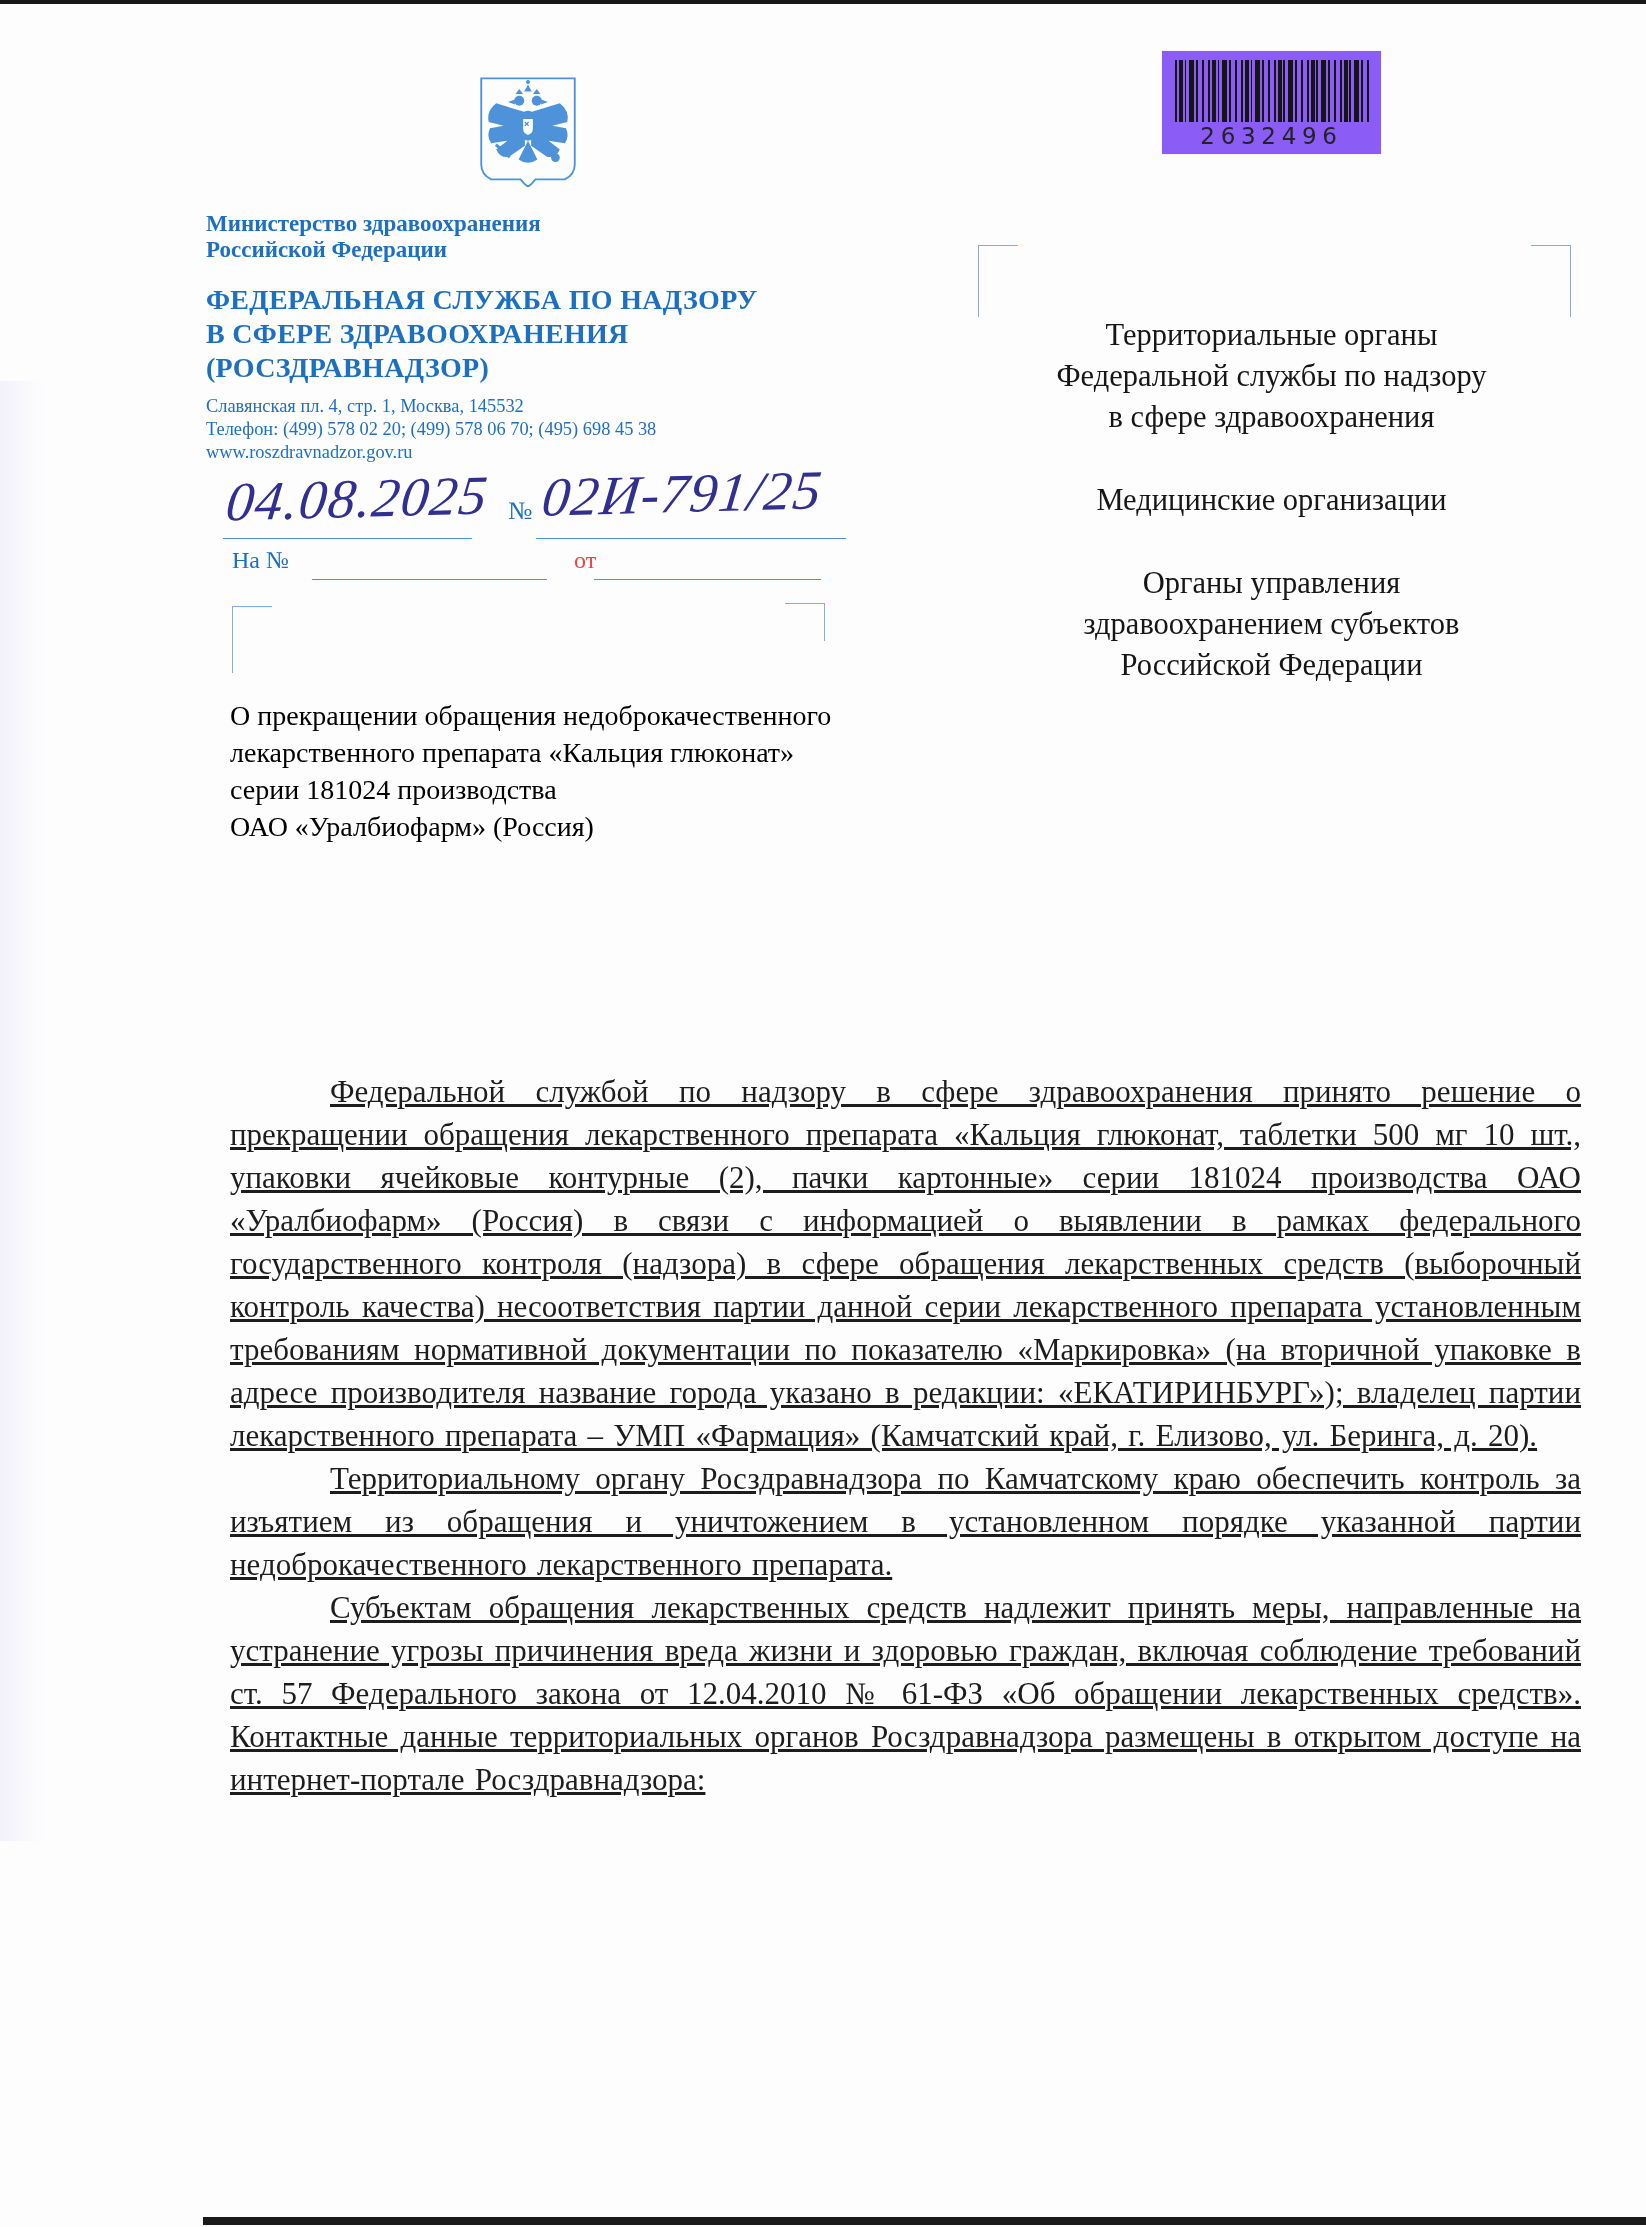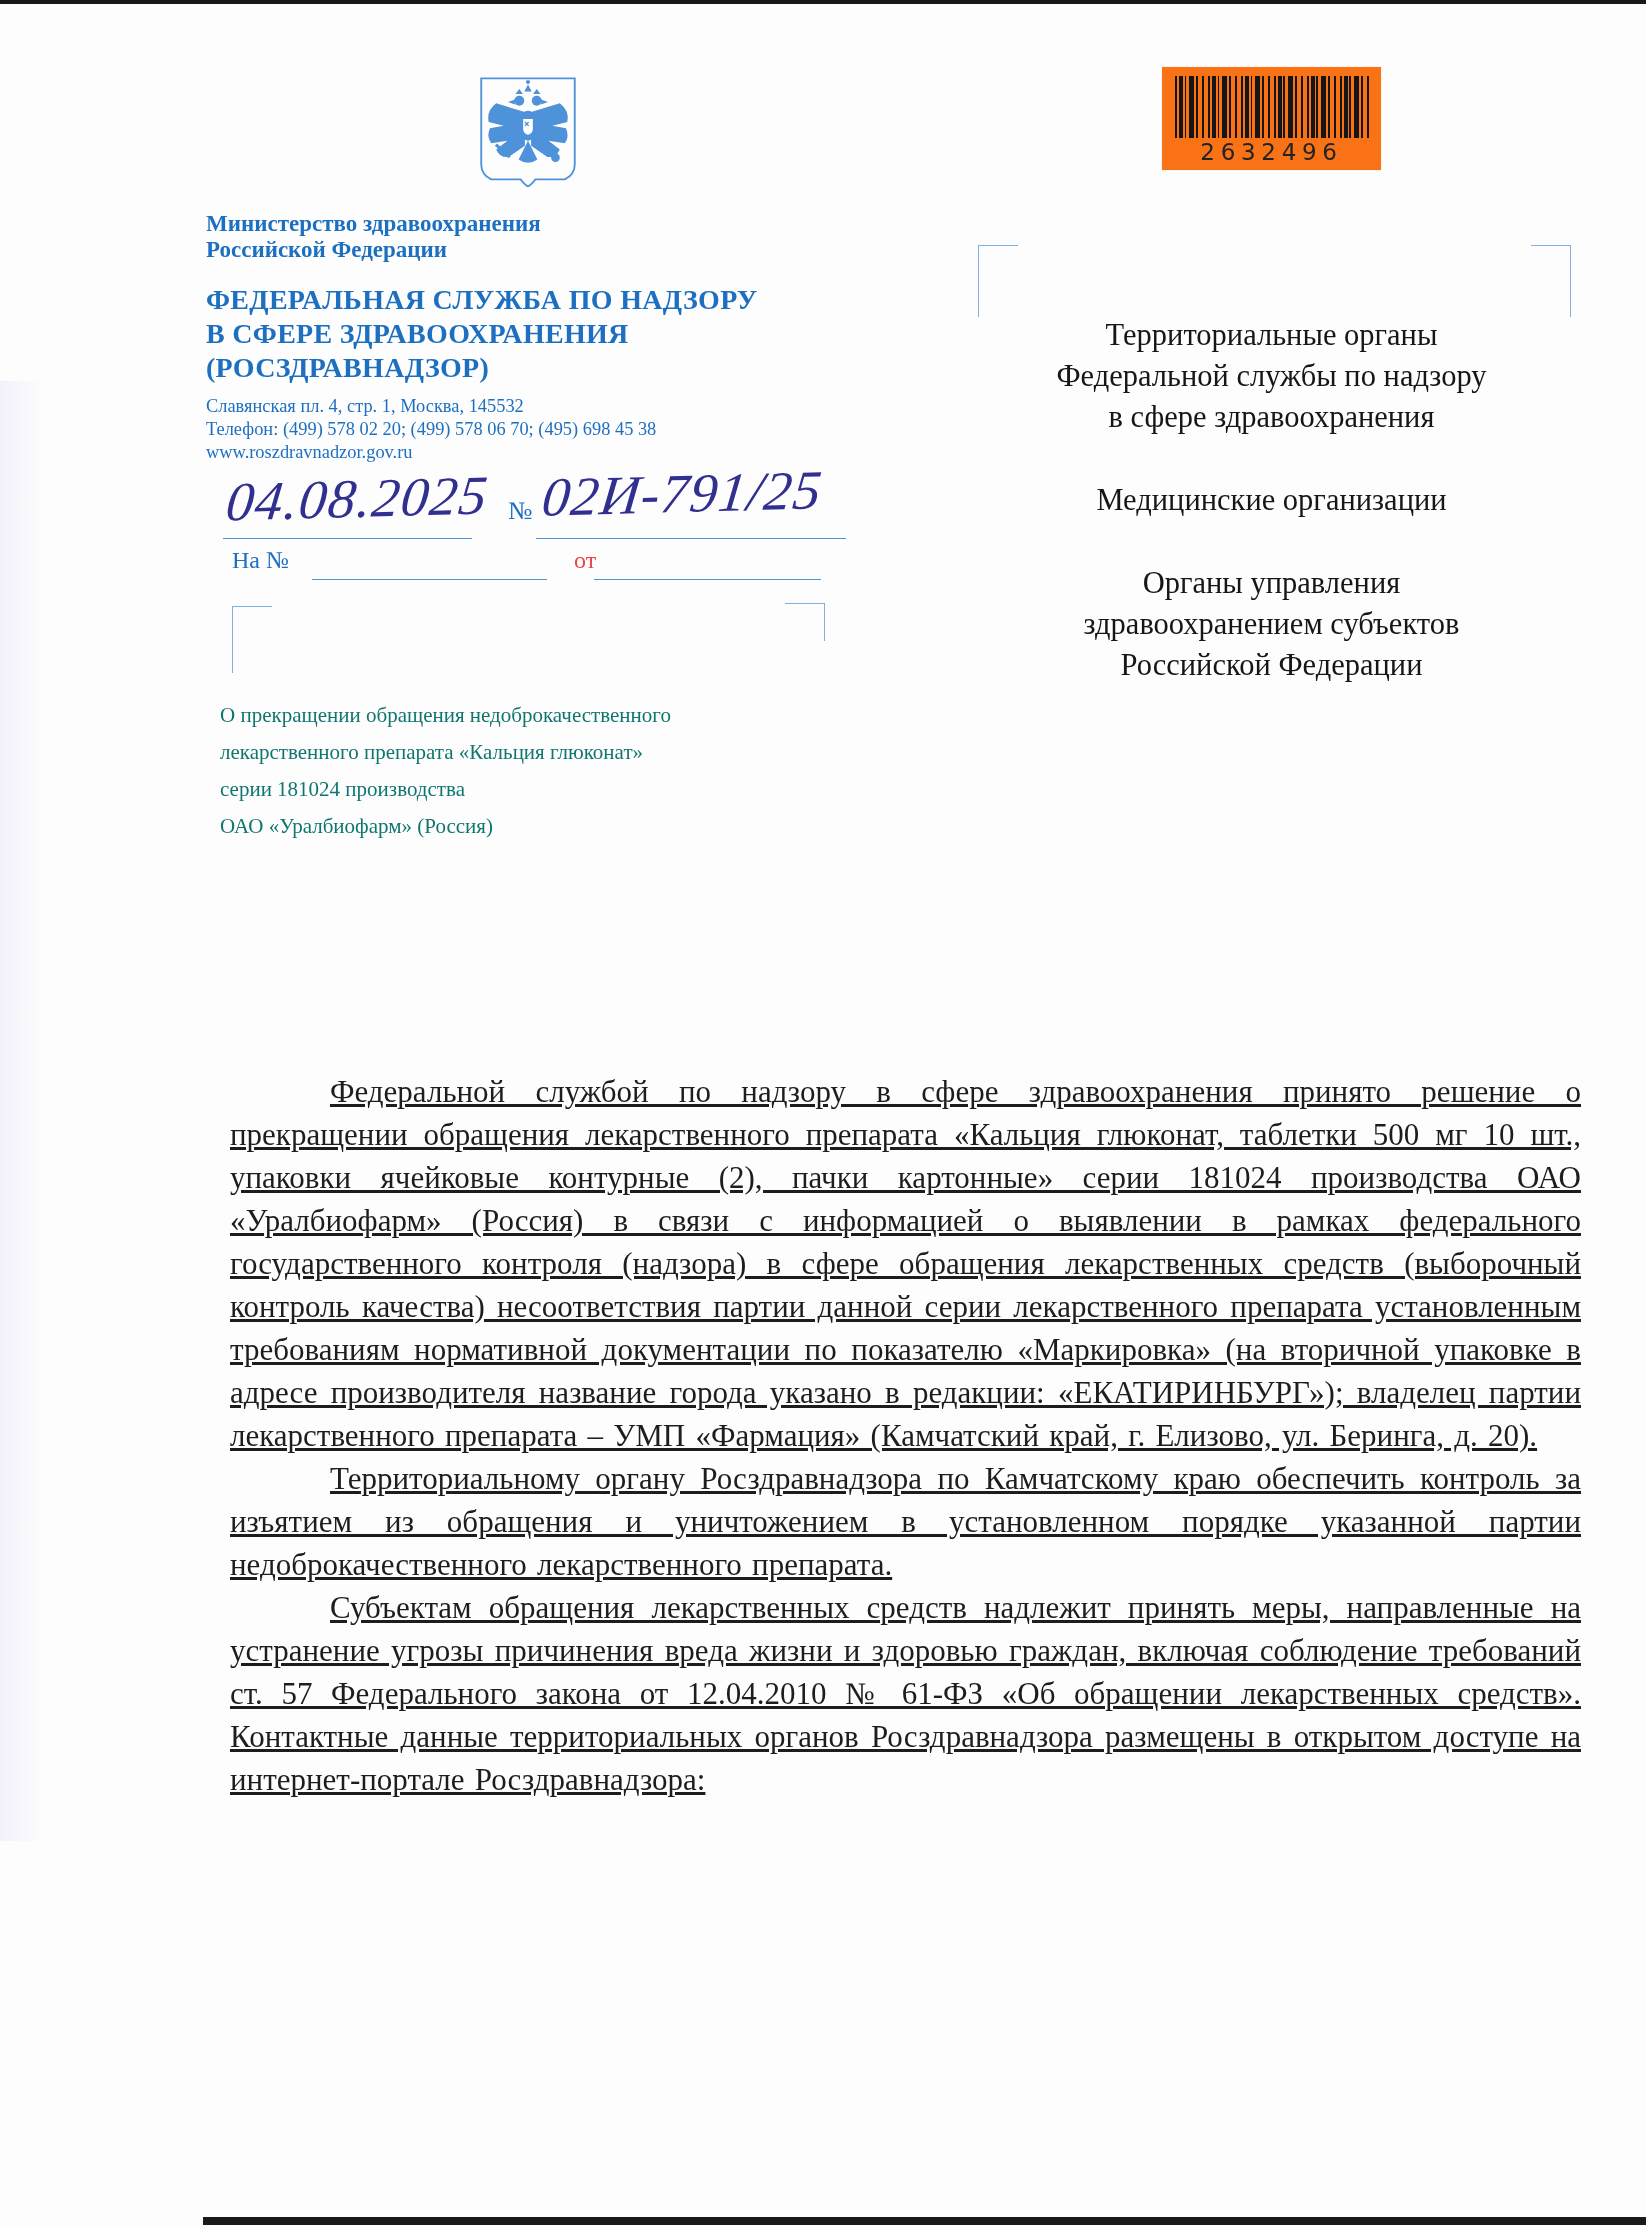--- a/index.html
+++ b/index.html
@@ -11,21 +11,21 @@
     font-family:"Liberation Serif", serif;
     overflow:hidden;
   }
   
   .scan-edge-top{position:absolute;left:0;top:0;width:100%;height:4.4px;background:#181818;}
   .scan-edge-bottom{position:absolute;left:203px;right:0;top:2217px;height:8.3px;background:#1a1a1a;}
   .scan-streaks{position:absolute;left:0;top:381px;width:44px;height:1460px;
     background:linear-gradient(90deg,rgba(150,140,220,.10),rgba(150,140,220,0));}
 
   
-  .barcode-label{position:absolute;left:1162px;top:67px;width:219px;height:103px;background:#f97316;box-shadow:0 0 0 0.6px #f0f0f0;}
+  .barcode-label{position:absolute;left:1162px;top:51px;width:219px;height:103px;background:#8b5cf6;box-shadow:0 0 0 0.6px #f0f0f0;}
   .barcode-bars{position:absolute;left:12.7px;top:9px;width:194px;height:62px;
     background:repeating-linear-gradient(90deg,
       #151515 0 1.9px,  transparent 1.9px 3.8px,
       #151515 3.8px 7.6px, transparent 7.6px 9.5px,
       #151515 9.5px 10.8px, transparent 10.8px 14px,
       #151515 14px 19px, transparent 19px 21px,
       #151515 21px 23px, transparent 23px 27px,
       #151515 27px 28.6px, transparent 28.6px 33px);}
   .barcode-number{position:absolute;left:0;right:0;top:72px;text-align:center;
     font-family:"DejaVu Sans", sans-serif;font-size:23px;letter-spacing:5.7px;color:#232323;}
@@ -56,22 +56,22 @@
   
   .corner{position:absolute;width:39px;height:66px;}
   .corner.tl{border-top:1.9px solid #7fb0e3;border-left:1.9px solid #7fb0e3;}
   .corner.tr{border-top:1.9px solid #7fb0e3;border-right:1.9px solid #7fb0e3;}
   .c-subj-l{left:232px;top:606px;}
   .c-subj-r{left:785px;top:603px;height:37px;}
   .c-rec-l{left:978px;top:245px;height:71px;}
   .c-rec-r{left:1531px;top:245px;height:71px;}
 
   
-  .subject{position:absolute;left:220px;top:697px;width:635px;
-    font-size:21px;line-height:37px;color:#0f766e;white-space:pre-line;}
+  .subject{position:absolute;left:230px;top:697px;width:635px;
+    font-size:28px;line-height:37px;color:#000000;white-space:pre-line;}
 
   
   .recipients{position:absolute;left:965px;top:315px;width:613px;text-align:center;color:#161616;}
   .recipient{font-size:30.5px;line-height:41px;white-space:pre-line;margin-bottom:42px;}
 
   
   .body-text{position:absolute;left:230px;top:1070px;width:1351px;color:#1d1d1d;text-decoration:underline;}
   .body-text p{margin:0;font-size:31px;line-height:43px;text-align:justify;
     text-indent:100px;word-spacing:2.5px;}
 </style>

